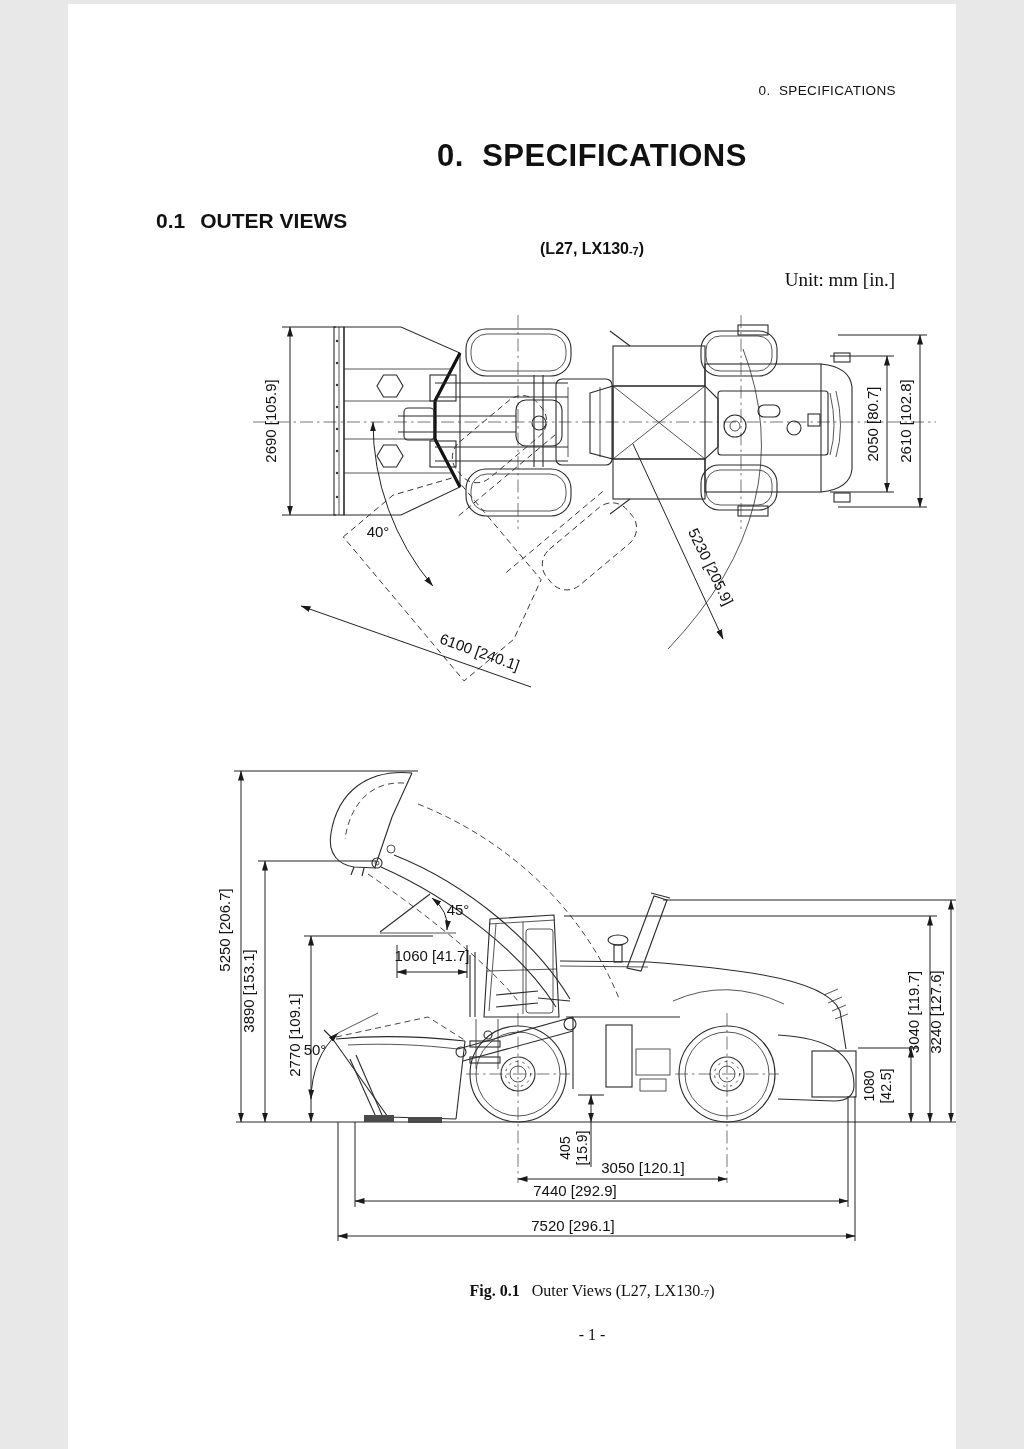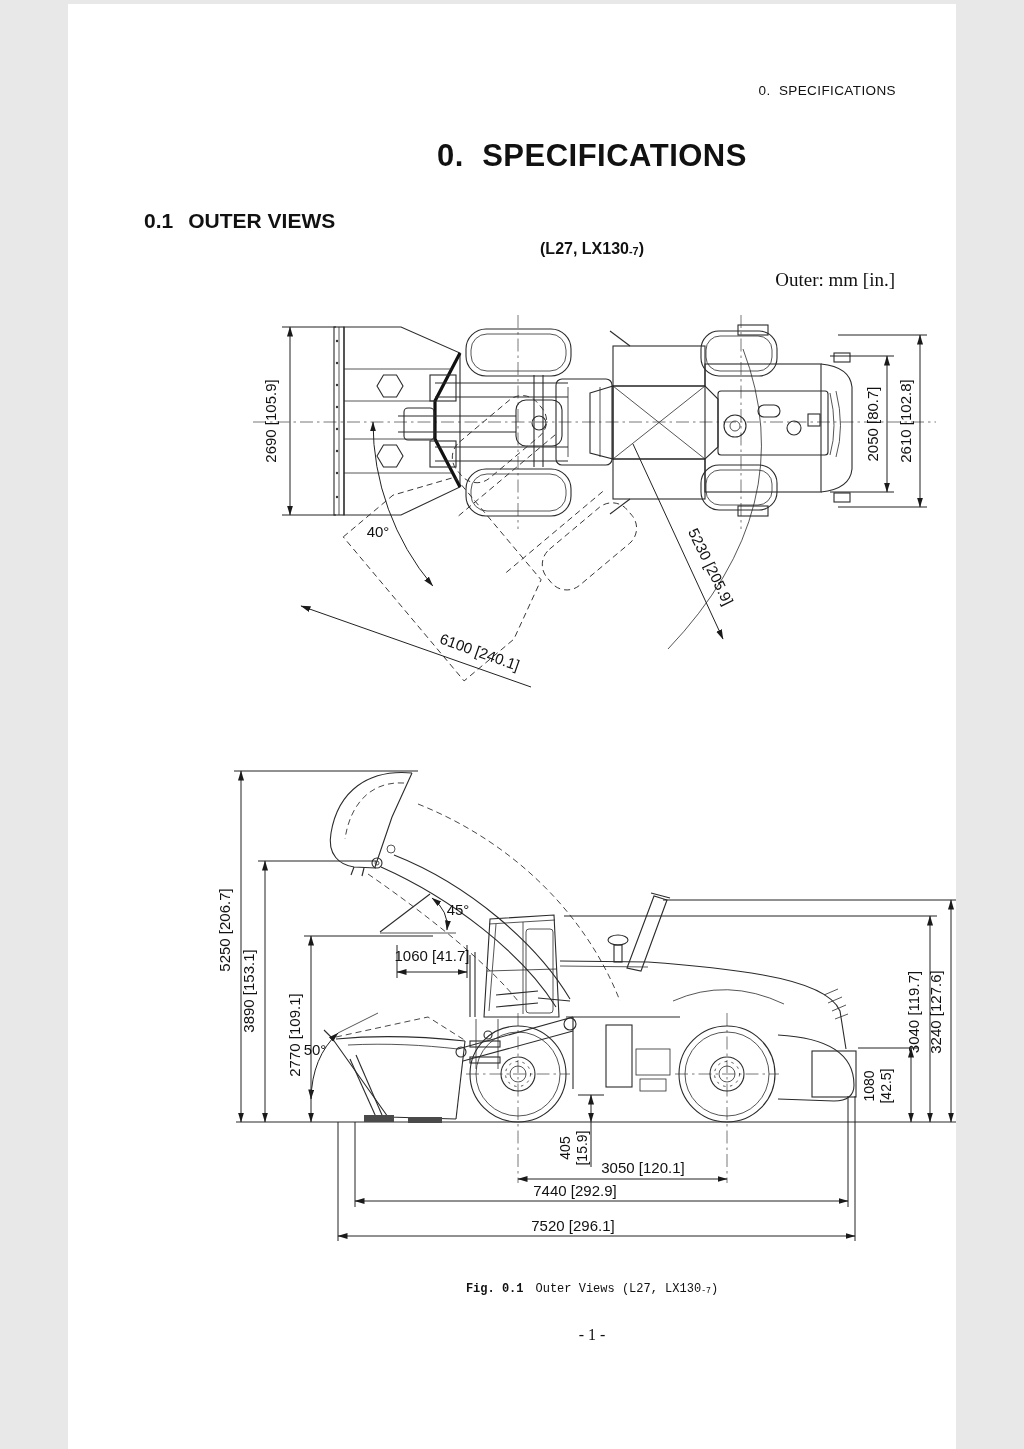--- a/index.html
+++ b/index.html
@@ -1,27 +1,27 @@
 <!DOCTYPE html>
 <html><head>
 <meta charset="utf-8">
 <style>
   html,body{margin:0;padding:0;background:#e8e8e8}
   .page{position:relative;width:888px;height:1449px;background:#fff;margin:4px auto;
         font-family:"Liberation Sans",sans-serif;color:#111;overflow:hidden}
   .hdr{position:absolute;top:79px;right:60px;font-size:13.5px;letter-spacing:.4px;white-space:pre}
   .title{position:absolute;top:134px;left:524px;transform:translateX(-50%);
          font-size:31px;font-weight:700;white-space:pre;letter-spacing:.5px}
-  .sec{position:absolute;top:205px;left:76px;font-size:21px;font-weight:700}
+  .sec{position:absolute;top:205px;left:88px;font-size:21px;font-weight:700}
   .sec .num{margin-right:15px}
   .model{position:absolute;top:236px;left:524px;transform:translateX(-50%);font-size:16px;font-weight:700}
   .sub{font-size:.68em;position:relative;top:.12em}
   .unit{position:absolute;top:265px;right:61px;font-family:"Liberation Serif",serif;font-size:19px}
   .cap{position:absolute;top:1278px;left:524px;transform:translateX(-50%);
-       font-family:Liberation Mono, monospace;font-size:12px;white-space:nowrap}
+       font-family:Liberation Serif, serif;font-size:16px;white-space:nowrap}
   .cap .lbl{font-weight:700;margin-right:12px}
   .pgnum{position:absolute;top:1322px;left:524px;transform:translateX(-50%);
          font-family:"Liberation Serif",serif;font-size:16px}
   svg{position:absolute}
   #tv{left:170px;top:303px}
   #sv{left:150px;top:745px}
   svg text{font-family:"Liberation Sans",sans-serif;font-size:15px;fill:#111}
   svg text.small{font-size:14px}
   .ln{stroke:#2b2b2b;stroke-width:1.1;fill:none}
   .lt{stroke:#2b2b2b;stroke-width:.8;fill:none}
@@ -40,21 +40,21 @@
   <div class="title">0.  SPECIFICATIONS</div>
 
   <div class="sec">
     <span class="num">0.1</span><span>OUTER VIEWS</span>
   </div>
 
   <div class="model">
     <span>(L27, LX130</span><span class="sub">-7</span><span>)</span>
   </div>
 
-  <div class="unit">Outer: mm [in.]</div>
+  <div class="unit">Unit: mm [in.]</div>
 
   <svg id="tv" width="710" height="400" viewBox="0 0 710 400">
     <defs>
       <marker id="ar1" refX="9.5" refY="3" markerWidth="11" markerHeight="7" orient="auto-start-reverse" markerUnits="userSpaceOnUse">
         <path d="M0,0 L10,3 L0,6 Z" fill="#1a1a1a"></path>
       </marker>
       <pattern id="dots" width="7" height="6" patternUnits="userSpaceOnUse">
         <circle cx="2.5" cy="2.5" r="0.9" fill="#666"></circle>
       </pattern>
     </defs>

